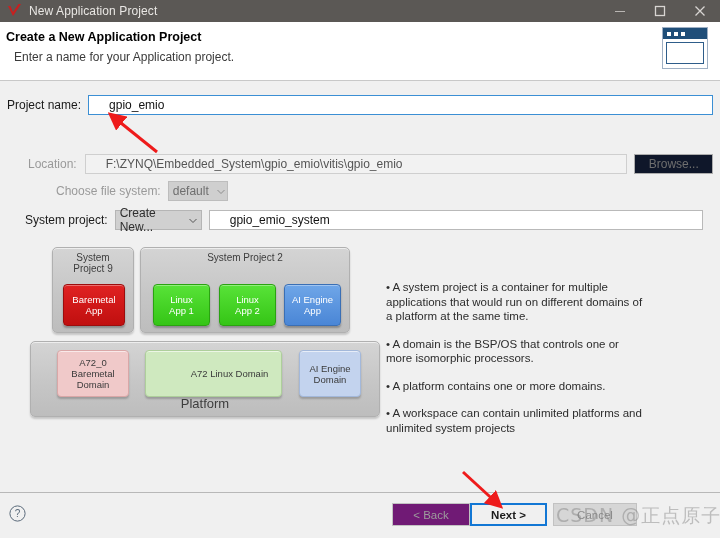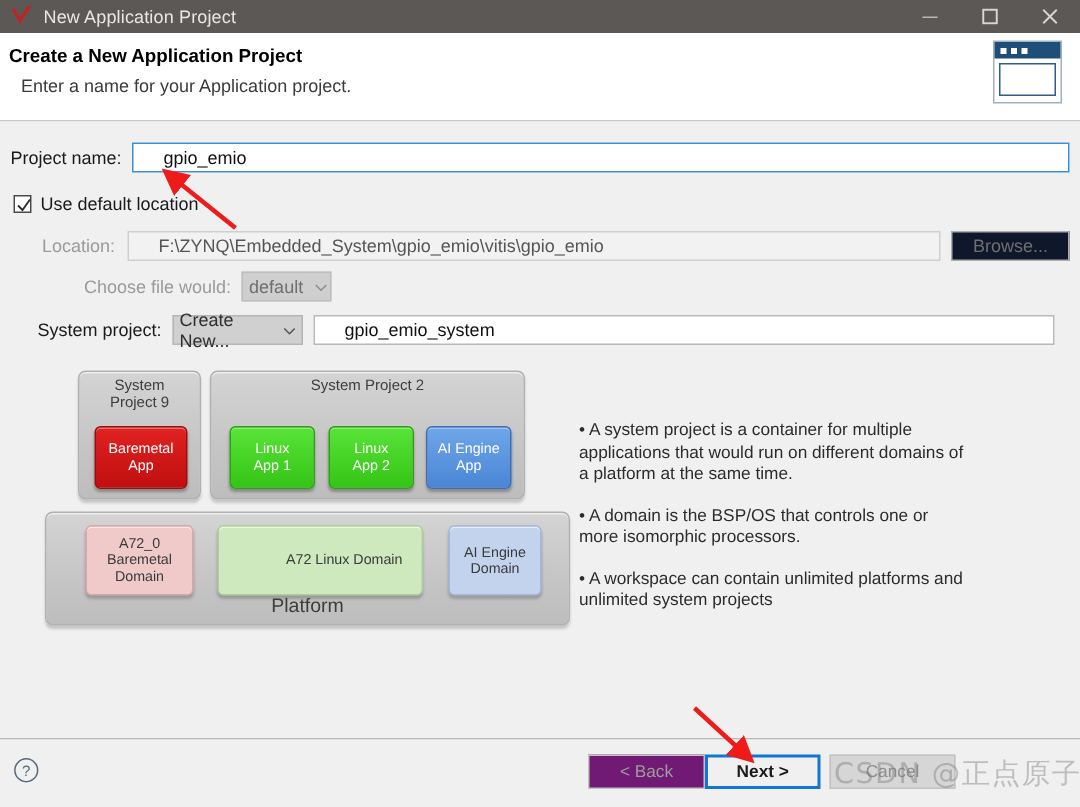--- a/index.html
+++ b/index.html
@@ -251,37 +251,29 @@
   </div>
   <div class="hdr-rule"></div>
 
   <div class="body">
 
     <div class="row" id="row-projname">
       <span class="lbl" id="projname-label">Project name:</span>
       <input class="txtinput focus" id="projname-input" value="gpio_emio" style="">
     </div>
 
-    <div class="row" id="row-default">
-      <span class="cbx">
-        <svg width="10" height="10" viewBox="0 0 10 10">
-            <path d="M1 5 L4 8 L9 1" stroke="#2b2b2b" stroke-width="1.2" fill="none"></path>
-          </svg>
-      </span>
-      <span class="lbl">Use default location</span>
-    </div>
 
     <div class="row" id="row-location">
       <span class="lbl dis" id="location-label">Location:</span>
       <input class="txtinput readonly" id="location-input" readonly="" value="F:\ZYNQ\Embedded_System\gpio_emio\vitis\gpio_emio" style="">
       <div class="btn" id="browse-btn">Browse...</div>
     </div>
 
     <div class="row" id="row-fs">
-      <span class="lbl dis" id="fs-label">Choose file would:</span>
+      <span class="lbl dis" id="fs-label">Choose file system:</span>
       <div class="combo" id="fs-combo">
         <span>default</span>
         <span class="caret">
           <svg width="8" height="6" viewBox="0 0 8 6">
               <path d="M0.5 1 L4 4.5 L7.5 1" stroke="#8d8d8d" stroke-width="1" fill="none"></path>
             </svg>
         </span>
       </div>
     </div>
 
@@ -327,20 +319,21 @@
         <div class="platform-label">Platform</div>
       </div>
     </div>
 
     <div class="bullets" style="top:199px;">
       <div class="bullet">• A system project is a container for multiple
 applications that would run on different domains of
 a platform at the same time.</div>
       <div class="bullet">• A domain is the BSP/OS that controls one or
 more isomorphic processors.</div>
+      <div class="bullet">• A platform contains one or more domains.</div>
       <div class="bullet">• A workspace can contain unlimited platforms and
 unlimited system projects</div>
     </div>
   </div>
 
   <div class="footer-rule"></div>
 
   <div class="footer">
     <span class="help-icon">
       <svg width="17" height="17" viewBox="0 0 17 17">

